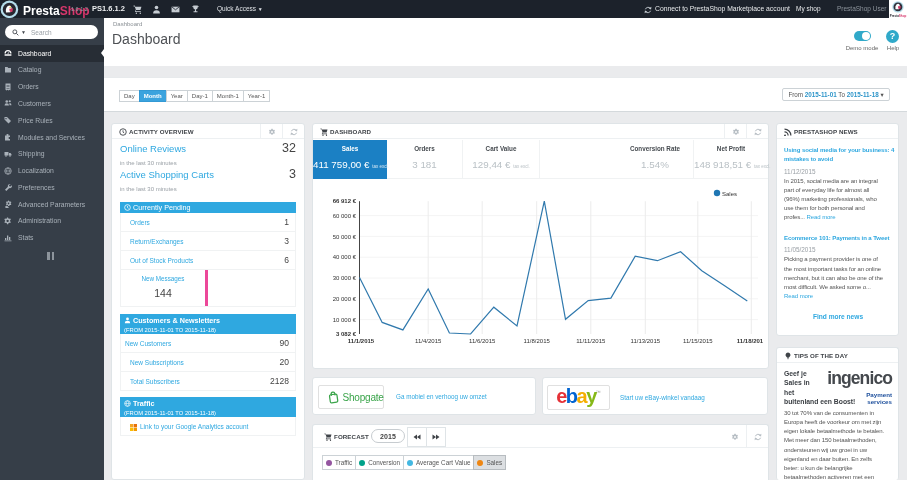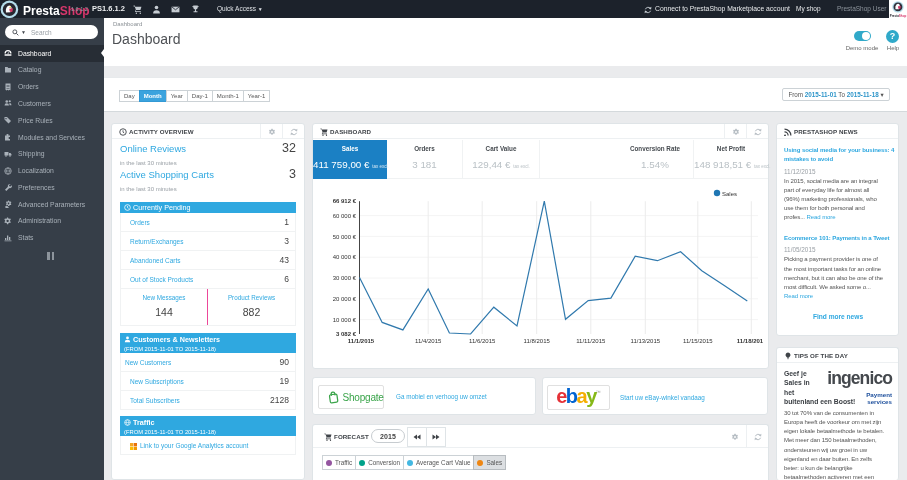--- a/index.html
+++ b/index.html
@@ -259,40 +259,35 @@
     <div class="abs cyan" style="left:8px;top:45px;font-size:9.5px">Active Shopping Carts</div>
     <div class="abs" style="right:8px;top:43px;font-size:12.5px;color:#444">3</div>
     <div class="abs" style="left:8px;top:62px;font-size:6px;color:#9aa0a6">in the last 30 minutes</div>
 
     <div class="bluebar" style="margin-top:63px;height:11px;line-height:11px;padding-left:4px"><svg style="width:7px;height:7px;vertical-align:-1px;margin-right:2px" viewBox="0 0 16 16">
           <circle cx="8" cy="8" r="6.5" fill="none" stroke="#fff" stroke-width="1.8"></circle>
           <path d="M8 4.5V8.3L10.5 10" fill="none" stroke="#fff" stroke-width="1.6"></path>
         </svg>Currently Pending</div>
     <div class="srow" style="height:19px;line-height:19px;padding-left:9px">Orders<span class="val" style="line-height:19px">1</span></div>
     <div class="srow" style="height:19px;line-height:19px;padding-left:9px">Return/Exchanges<span class="val" style="line-height:19px">3</span></div>
-    <div class="srow" style="height:19px;line-height:19px;padding-left:9px">Abandoned Carts<span class="val" style="line-height:19px">43</span></div>
     <div class="srow" style="height:19px;line-height:19px;padding-left:9px">Out of Stock Products<span class="val" style="line-height:19px">6</span></div>
 
     <div class="srow" style="height:37px">
-      <div class="abs" style="left:0;top:0;width:50%;height:100%;border-right:1px solid #ec4899">
+      <div class="abs" style="left:0;top:0;width:50%;height:100%;border-right:3px solid #ec4899">
         <div class="abs cyan" style="left:0;top:5px;width:100%;text-align:center;font-size:6.3px">New Messages</div>
         <div class="abs" style="left:0;top:17px;width:100%;text-align:center;font-size:10.5px;color:#444">144</div>
-      </div>
-      <div class="abs" style="right:0;top:0;width:50%;height:100%">
-        <div class="abs cyan" style="left:0;top:5px;width:100%;text-align:center;font-size:6.3px">Product Reviews</div>
-        <div class="abs" style="left:0;top:17px;width:100%;text-align:center;font-size:10.5px;color:#444">882</div>
       </div>
     </div>
 
     <div class="bluebar" style="margin-top:7px;height:20px;padding-left:4px;padding-top:2px"><svg style="width:7px;height:7px;vertical-align:-1px;margin-right:2px" viewBox="0 0 16 16">
           <circle cx="8" cy="4.5" r="3.2" fill="#fff"></circle>
           <path d="M2 14 Q2 8.5 8 8.5 Q14 8.5 14 14z" fill="#fff"></path>
         </svg><b>Customers &amp; Newsletters</b><br><span style="font-size:5.8px">(FROM 2015-11-01 TO 2015-11-18)</span></div>
     <div class="srow" style="height:19px;line-height:19px;padding-left:4px">New Customers<span class="val" style="line-height:19px">90</span></div>
-    <div class="srow" style="height:19px;line-height:19px;padding-left:9px">New Subscriptions<span class="val" style="line-height:19px">19</span></div>
+    <div class="srow" style="height:19px;line-height:19px;padding-left:9px">New Subscriptions<span class="val" style="line-height:19px">20</span></div>
     <div class="srow" style="height:19px;line-height:19px;padding-left:9px">Total Subscribers<span class="val" style="line-height:19px">2128</span></div>
 
     <div class="bluebar" style="margin-top:6px;height:20px;padding-left:4px;padding-top:2px"><svg style="width:7px;height:7px;vertical-align:-1px;margin-right:2px" viewBox="0 0 16 16">
           <circle cx="8" cy="8" r="6.5" fill="none" stroke="#fff" stroke-width="1.6"></circle>
           <path d="M8 1.5q3 3 3 6.5t-3 6.5q-3-3-3-6.5t3-6.5z" fill="none" stroke="#fff" stroke-width="1.2"></path>
           <path d="M1.8 8h12.4" stroke="#fff" stroke-width="1.2"></path>
         </svg><b>Traffic</b><br><span style="font-size:5.8px">(FROM 2015-11-01 TO 2015-11-18)</span></div>
     <div class="srow" style="height:19px;line-height:19px;padding-left:9px"><svg style="width:7px;height:7px;vertical-align:-1.5px;margin-right:3px" viewBox="0 0 16 16">
           <path d="M0 0h7.5v7.5H0z" fill="#f5a623"></path>
           <path d="M8.5 0H16v7.5H8.5z" fill="#e8710a"></path>

